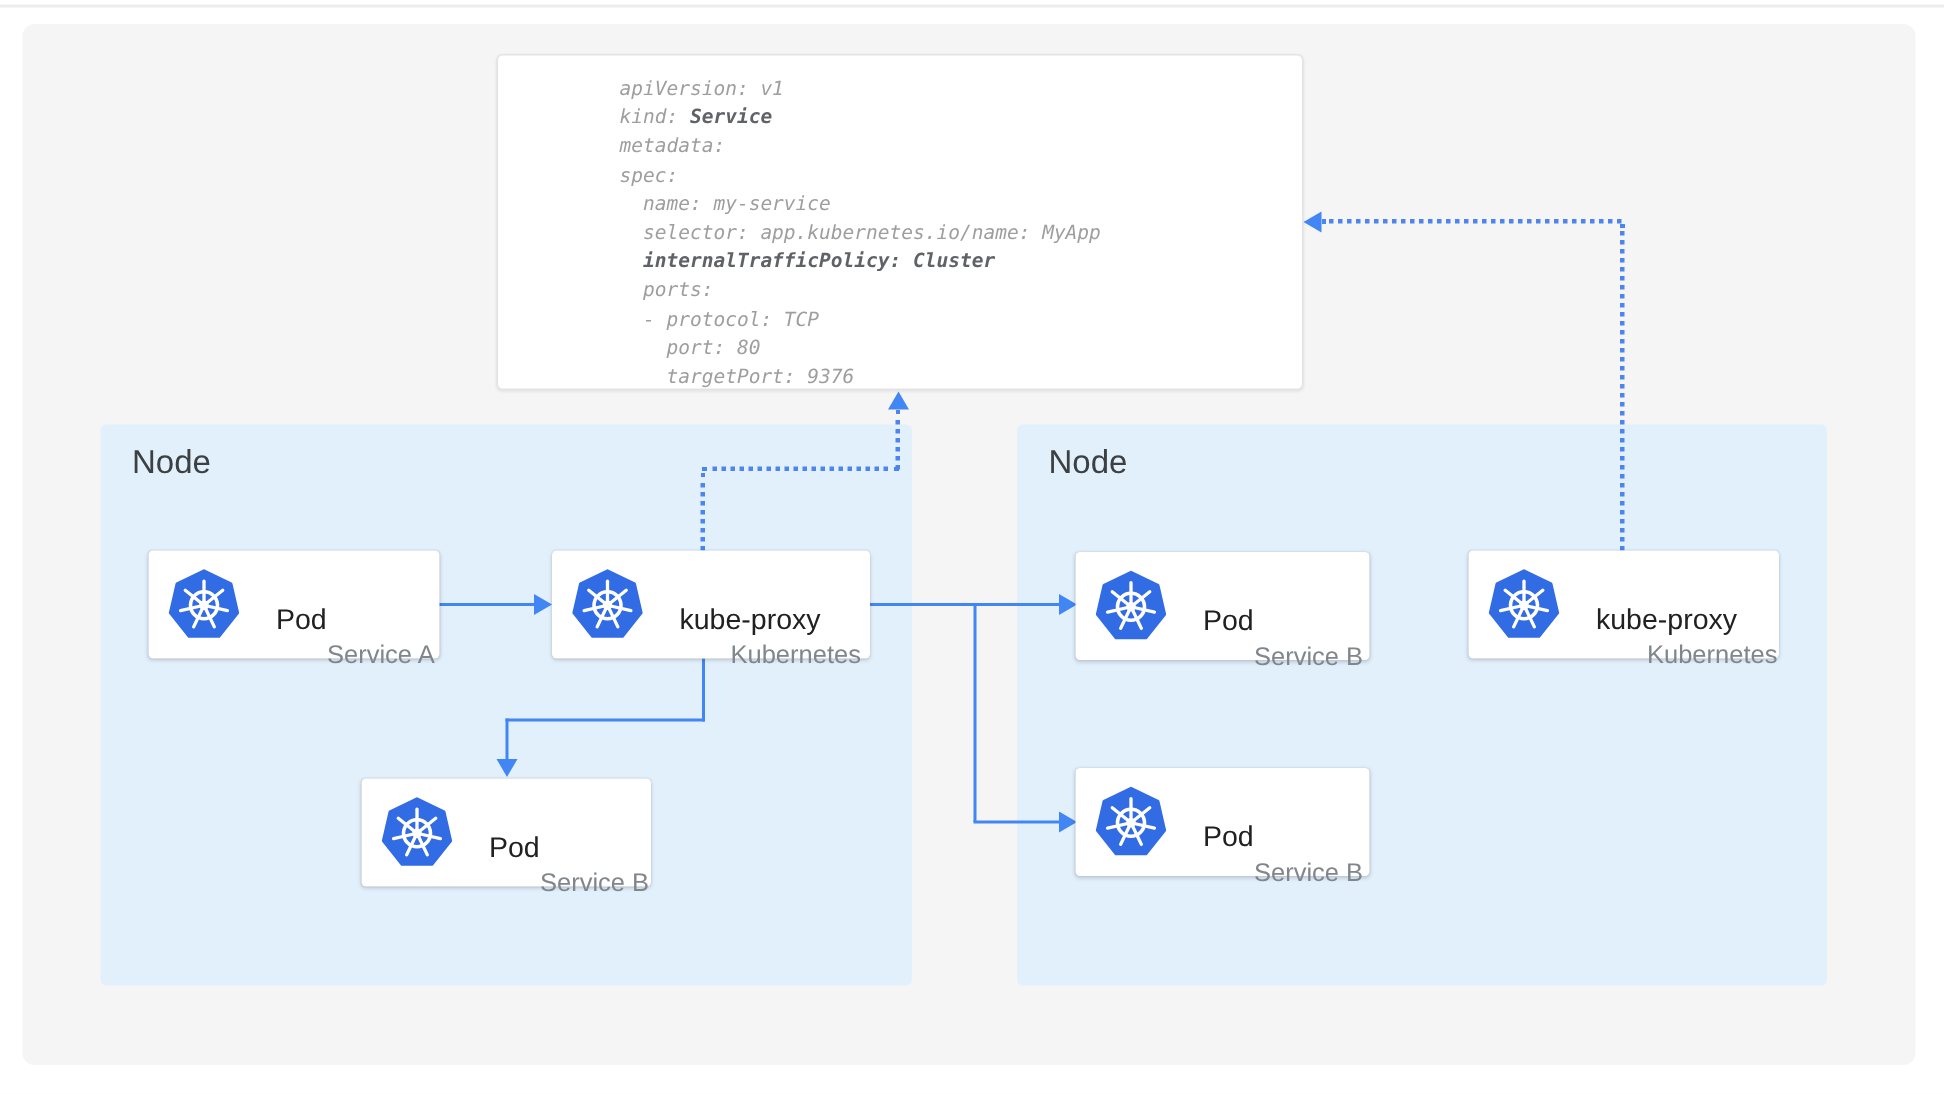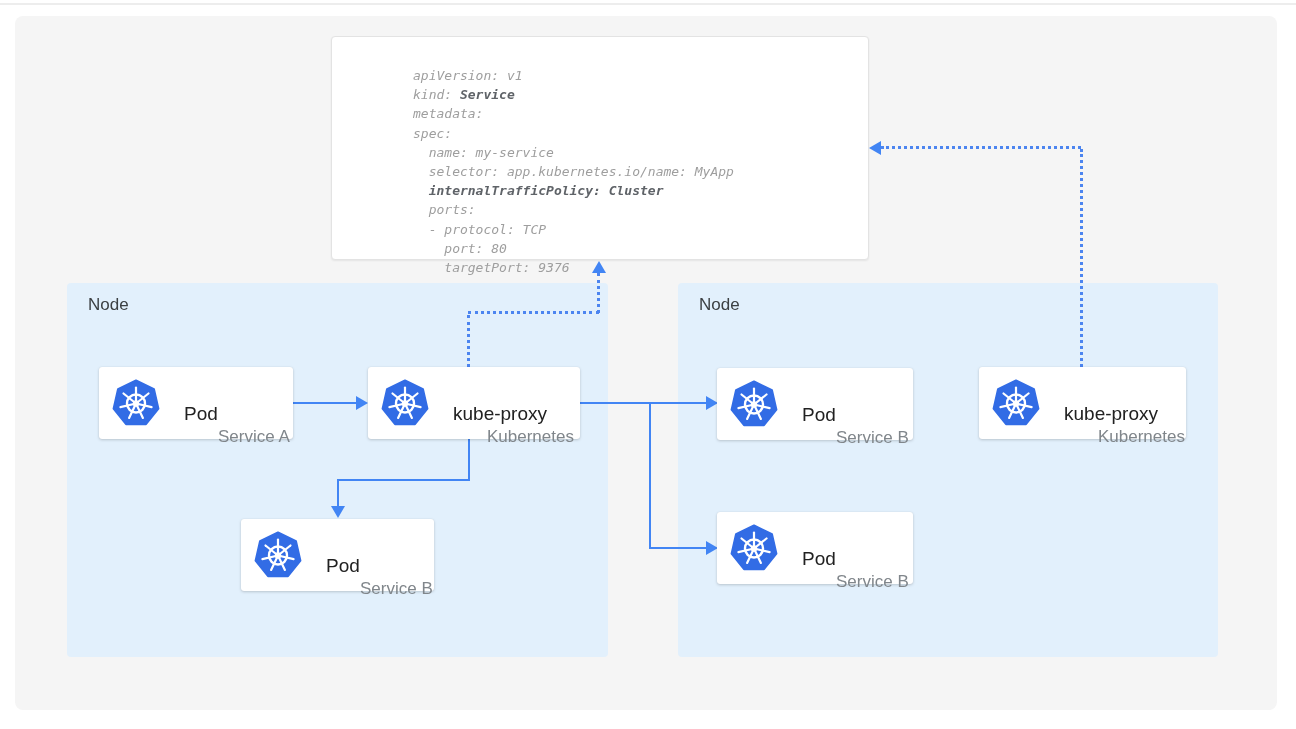--- a/index.html
+++ b/index.html
@@ -7,28 +7,28 @@
     position:relative;width:1296px;height:729px;background:#ffffff;overflow:hidden;
     font-family:"Liberation Sans",sans-serif;
   }
   .top-rule{position:absolute;left:0;top:3px;width:1296px;height:2px;background:#ededed;}
   .panel{position:absolute;left:15px;top:16px;width:1262px;height:694px;background:#f5f5f5;border-radius:8px;}
 
   
   .node{position:absolute;background:#e2f0fc;border-radius:4px;}
   .node-left{left:67px;top:283px;width:541px;height:374px;}
   .node-right{left:678px;top:283px;width:540px;height:374px;}
-  .node-label{position:absolute;left:21px;top:12px;font-size:17px;color:#3c4043;}
+  .node-label{position:absolute;left:21px;top:12px;font-size:22px;color:#3c4043;}
 
   
   .yaml-box{
     position:absolute;left:331px;top:36px;width:538px;height:224px;box-sizing:border-box;
     background:#ffffff;border:1px solid #e3e3e3;border-radius:4px;
     box-shadow:0 1px 2px rgba(0,0,0,0.07);
-    padding:29px 0 0 81px;
+    padding:13px 0 0 81px;
   }
   .code-line{
     white-space:pre;font-family:"DejaVu Sans Mono",monospace;font-style:italic;
     font-size:13px;line-height:19.2px;color:#9e9e9e;letter-spacing:0px;
   }
   .code-line .b{font-weight:bold;color:#5f6368;}
 
   
   .card{
     position:absolute;height:72px;background:#ffffff;border-radius:3px;

